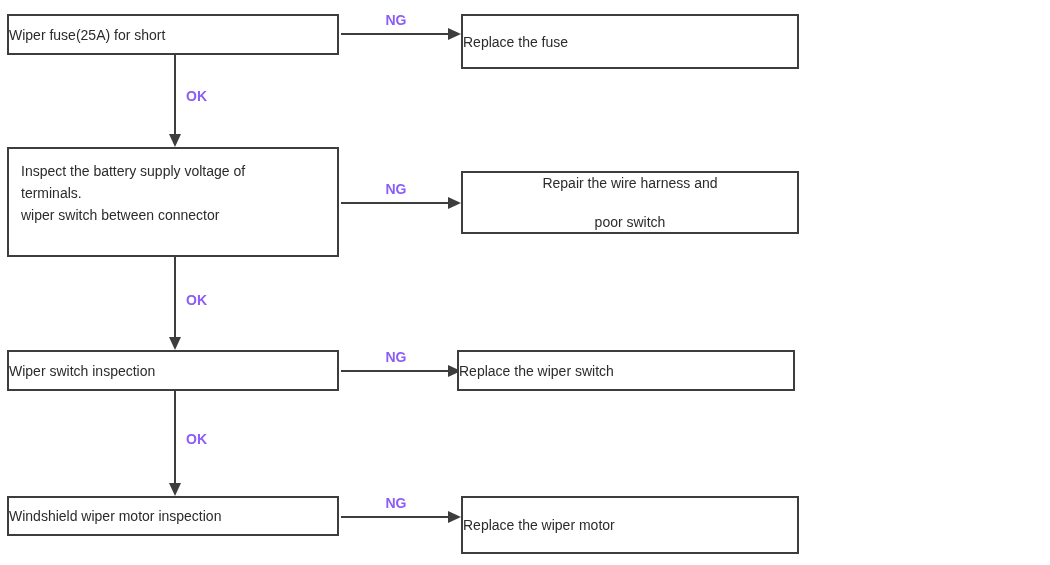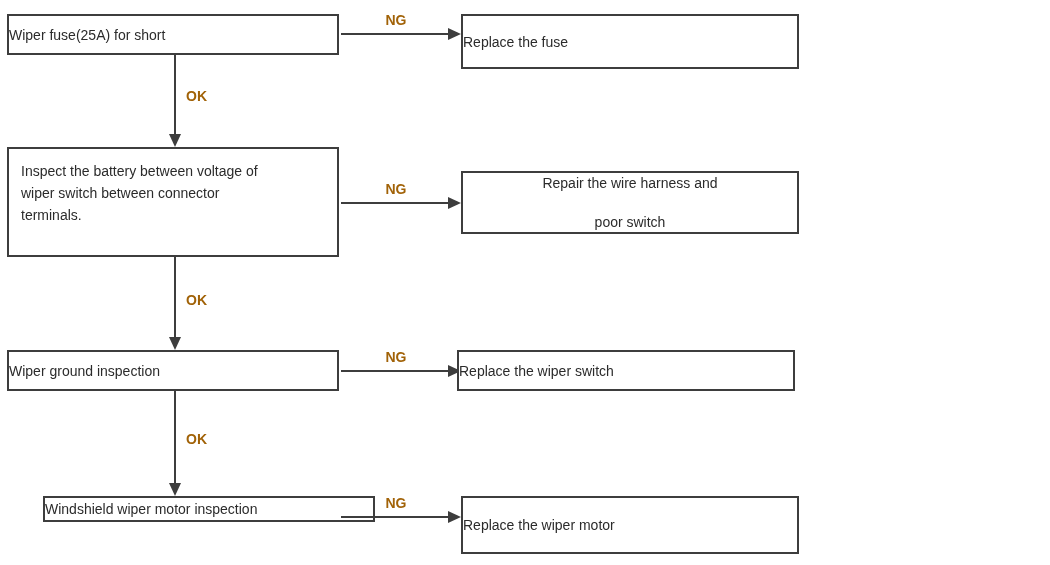--- a/index.html
+++ b/index.html
@@ -65,21 +65,21 @@
     width: 0;
     height: 0;
     border-left: 6px solid transparent;
     border-right: 6px solid transparent;
     border-top: 13px solid #3d3d3d;
   }
   .edge-label {
     position: absolute;
     font-size: 14px;
     font-weight: bold;
-    color: #a16207;
+    color: #8b5cf6;
   }
   .ng-label {
     width: 60px;
     text-align: center;
   }
 </style>
 </head>
 <body>
 
 <div class="canvas">
@@ -92,51 +92,51 @@
   <div class="edge-label ng-label" style="left:366px; top:12px;">NG</div>
   <div class="box center" style="left:461px; top:14px; width:338px; height:55px;">
     <span>Replace the fuse</span>
   </div>
 
   <div class="vline" style="left:174px; top:55px; height:80px;"></div>
   <div class="head-down" style="left:169px; top:134px;"></div>
   <div class="edge-label" style="left:186px; top:88px;">OK</div>
 
   <div class="box multiline" style="left:7px; top:147px; width:332px; height:110px;">
-    <div>Inspect the battery between voltage of</div>
+    <div>Inspect the battery supply voltage of</div>
+    <div>terminals.</div>
     <div>wiper switch between connector</div>
-    <div>terminals.</div>
   </div>
   <div class="hline" style="left:341px; top:202px; width:108px;"></div>
   <div class="head-right" style="left:448px; top:197px;"></div>
   <div class="edge-label ng-label" style="left:366px; top:181px;">NG</div>
   <div class="box center-multiline" style="left:461px; top:171px; width:338px; height:63px;justify-content:space-between;">
     <div>Repair the wire harness and</div>
     <div>poor switch</div>
   </div>
 
   <div class="vline" style="left:174px; top:257px; height:81px;"></div>
   <div class="head-down" style="left:169px; top:337px;"></div>
   <div class="edge-label" style="left:186px; top:292px;">OK</div>
 
   <div class="box center" style="left:7px; top:350px; width:332px; height:41px;">
-    <span>Wiper ground inspection</span>
+    <span>Wiper switch inspection</span>
   </div>
   <div class="hline" style="left:341px; top:370px; width:108px;"></div>
   <div class="head-right" style="left:448px; top:365px;"></div>
   <div class="edge-label ng-label" style="left:366px; top:349px;">NG</div>
   <div class="box center" style="left:457px; top:350px; width:338px; height:41px;">
     <span>Replace the wiper switch</span>
   </div>
 
   <div class="vline" style="left:174px; top:391px; height:93px;"></div>
   <div class="head-down" style="left:169px; top:483px;"></div>
   <div class="edge-label" style="left:186px; top:431px;">OK</div>
 
-  <div class="box center" style="left:7px; top:496px; width:332px; height:26px;margin-left:36px;">
+  <div class="box center" style="left:7px; top:496px; width:332px; height:40px;">
     <span>Windshield wiper motor inspection</span>
   </div>
   <div class="hline" style="left:341px; top:516px; width:108px;"></div>
   <div class="head-right" style="left:448px; top:511px;"></div>
   <div class="edge-label ng-label" style="left:366px; top:495px;">NG</div>
   <div class="box center" style="left:461px; top:496px; width:338px; height:58px;">
     <span>Replace the wiper motor</span>
   </div>
 
 </div>

